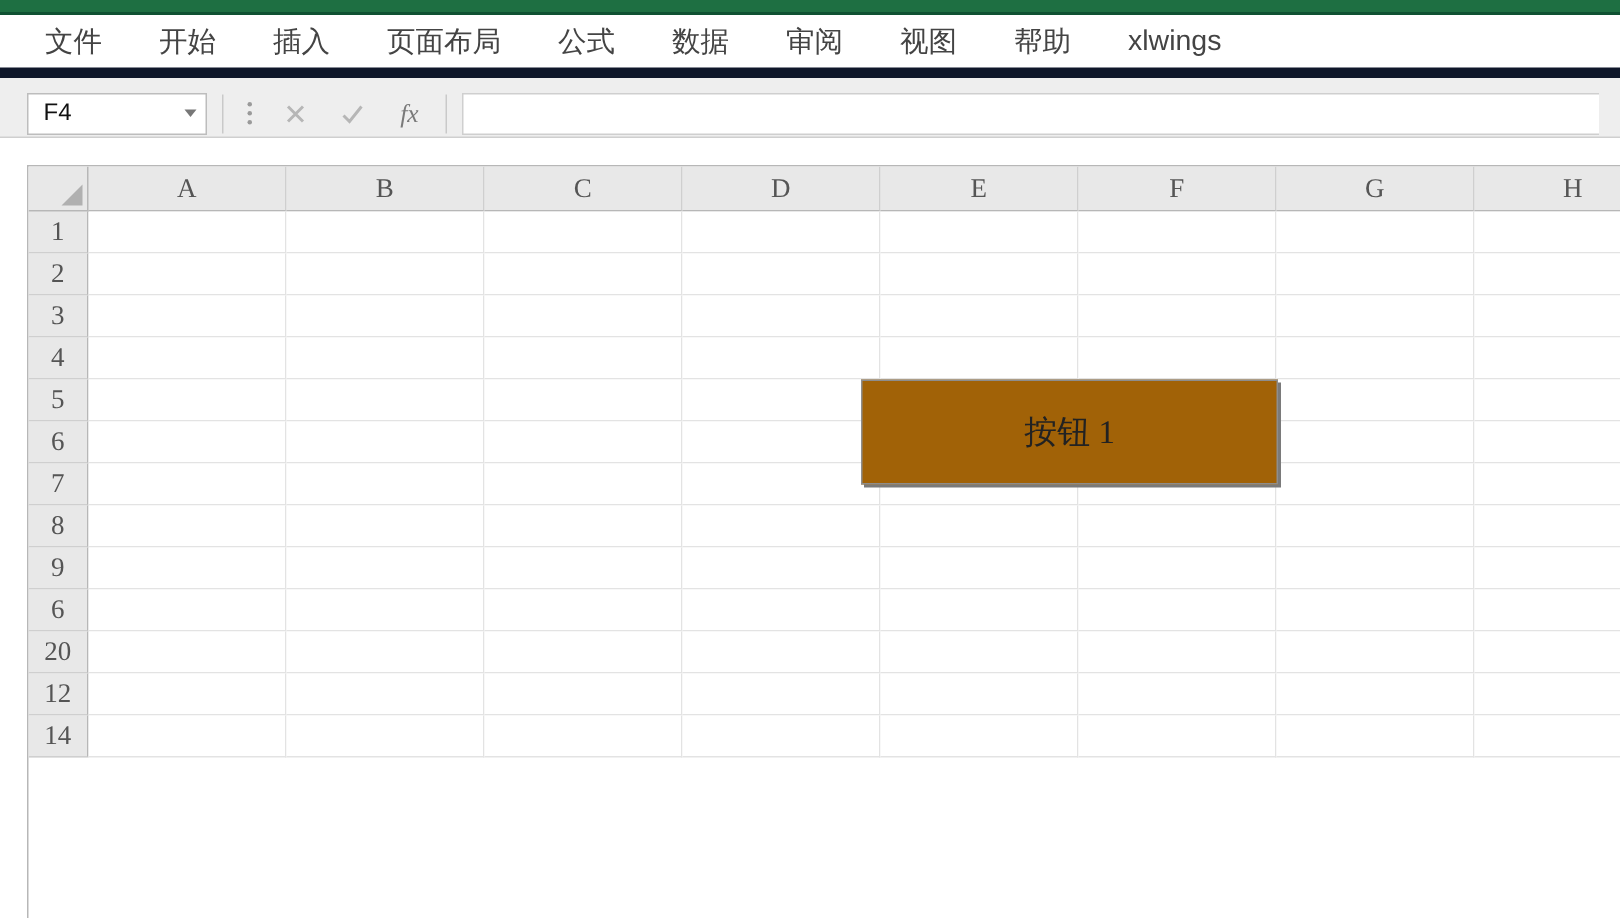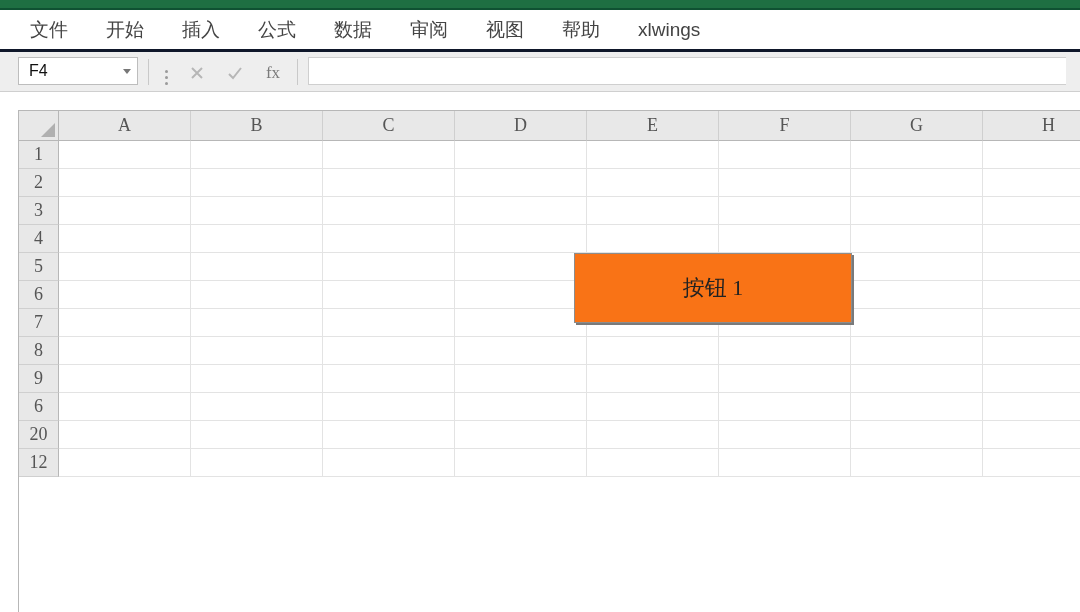--- a/index.html
+++ b/index.html
@@ -22,34 +22,34 @@
   
   .ribbon-tabs {
     display: flex;
     align-items: center;
     height: 42px;
     padding: 0 24px;
     gap: 26px;
     font-size: 19px;
     color: #444;
     background: #ffffff;
-    border-bottom: 3px solid #0f172a;
+    border-bottom: 7px solid #0f172a;
   }
   .ribbon-tabs .tab {
     cursor: pointer;
     padding: 4px 6px;
   }
 
   
   .formula-area {
     height: 40px;
     background: #eeeeee;
     border-bottom: 1px solid #cfcfcf;
     display: flex;
-    align-items: flex-end;
+    align-items: center;
     padding: 14px 14px 6px 18px;
     gap: 10px;
   }
   .name-box {
     width: 120px;
     height: 28px;
     background: #ffffff;
     border: 1px solid #bdbdbd;
     display: flex;
     align-items: center;
@@ -69,20 +69,21 @@
   }
   .fx-btn {
     width: 28px; height: 24px;
     display: flex; align-items: center; justify-content: center;
     color: #8a8a8a;
     font-size: 17px;
     cursor: default;
   }
   .fx-btn.dim svg { opacity: .55; }
   .fx-label {
+    font-style: italic;
     font-family: "Times New Roman", serif;
     font-size: 17px;
     color: #7a7a7a;
   }
   .mini-dots {
     width:14px; display:flex; flex-direction:column; gap:3px; align-items:center;
   }
   .mini-dots span{ width:3px;height:3px;background:#9a9a9a;border-radius:50%;}
   .formula-input {
     flex: 1;
@@ -156,39 +157,40 @@
     background:#ffffff;
   }
 
   
   .form-button {
     position: absolute;
     left: 555px;   
     top: 142px;
     width: 278px;
     height: 70px;
-    background: #f97316;
+    background: #a16207;
     border: 1px solid #8d8d8d;
     box-shadow: 2px 2px 0 #7a7a7a;
     display:flex;align-items:center;justify-content:center;
     font-family: "SimSun","Microsoft YaHei",serif;
     font-size: 22px;
     color:#222;
     cursor: pointer;
   }
 </style>
 </head>
 <body>
 
 <div class="title-bar"></div>
 
 <div class="ribbon-tabs">
   <span class="tab">文件</span>
   <span class="tab">开始</span>
   <span class="tab">插入</span>
+  <span class="tab">页面布局</span>
   <span class="tab">公式</span>
   <span class="tab">数据</span>
   <span class="tab">审阅</span>
   <span class="tab">视图</span>
   <span class="tab">帮助</span>
   <span class="tab">xlwings</span>
 </div>
 
 <div class="formula-area">
   <div class="name-box">
@@ -360,16 +362,27 @@
         <div class="row-h">12</div>
         <div class="cell"></div>
         <div class="cell"></div>
         <div class="cell"></div>
         <div class="cell"></div>
         <div class="cell"></div>
         <div class="cell"></div>
         <div class="cell"></div>
         <div class="cell"></div>
       </div>
+      <div class="row">
+        <div class="row-h">14</div>
+        <div class="cell"></div>
+        <div class="cell"></div>
+        <div class="cell"></div>
+        <div class="cell"></div>
+        <div class="cell"></div>
+        <div class="cell"></div>
+        <div class="cell"></div>
+        <div class="cell"></div>
+      </div>
     </div>
 
   <div class="form-button">按钮 1</div>
 </div>
 
 </body></html>

